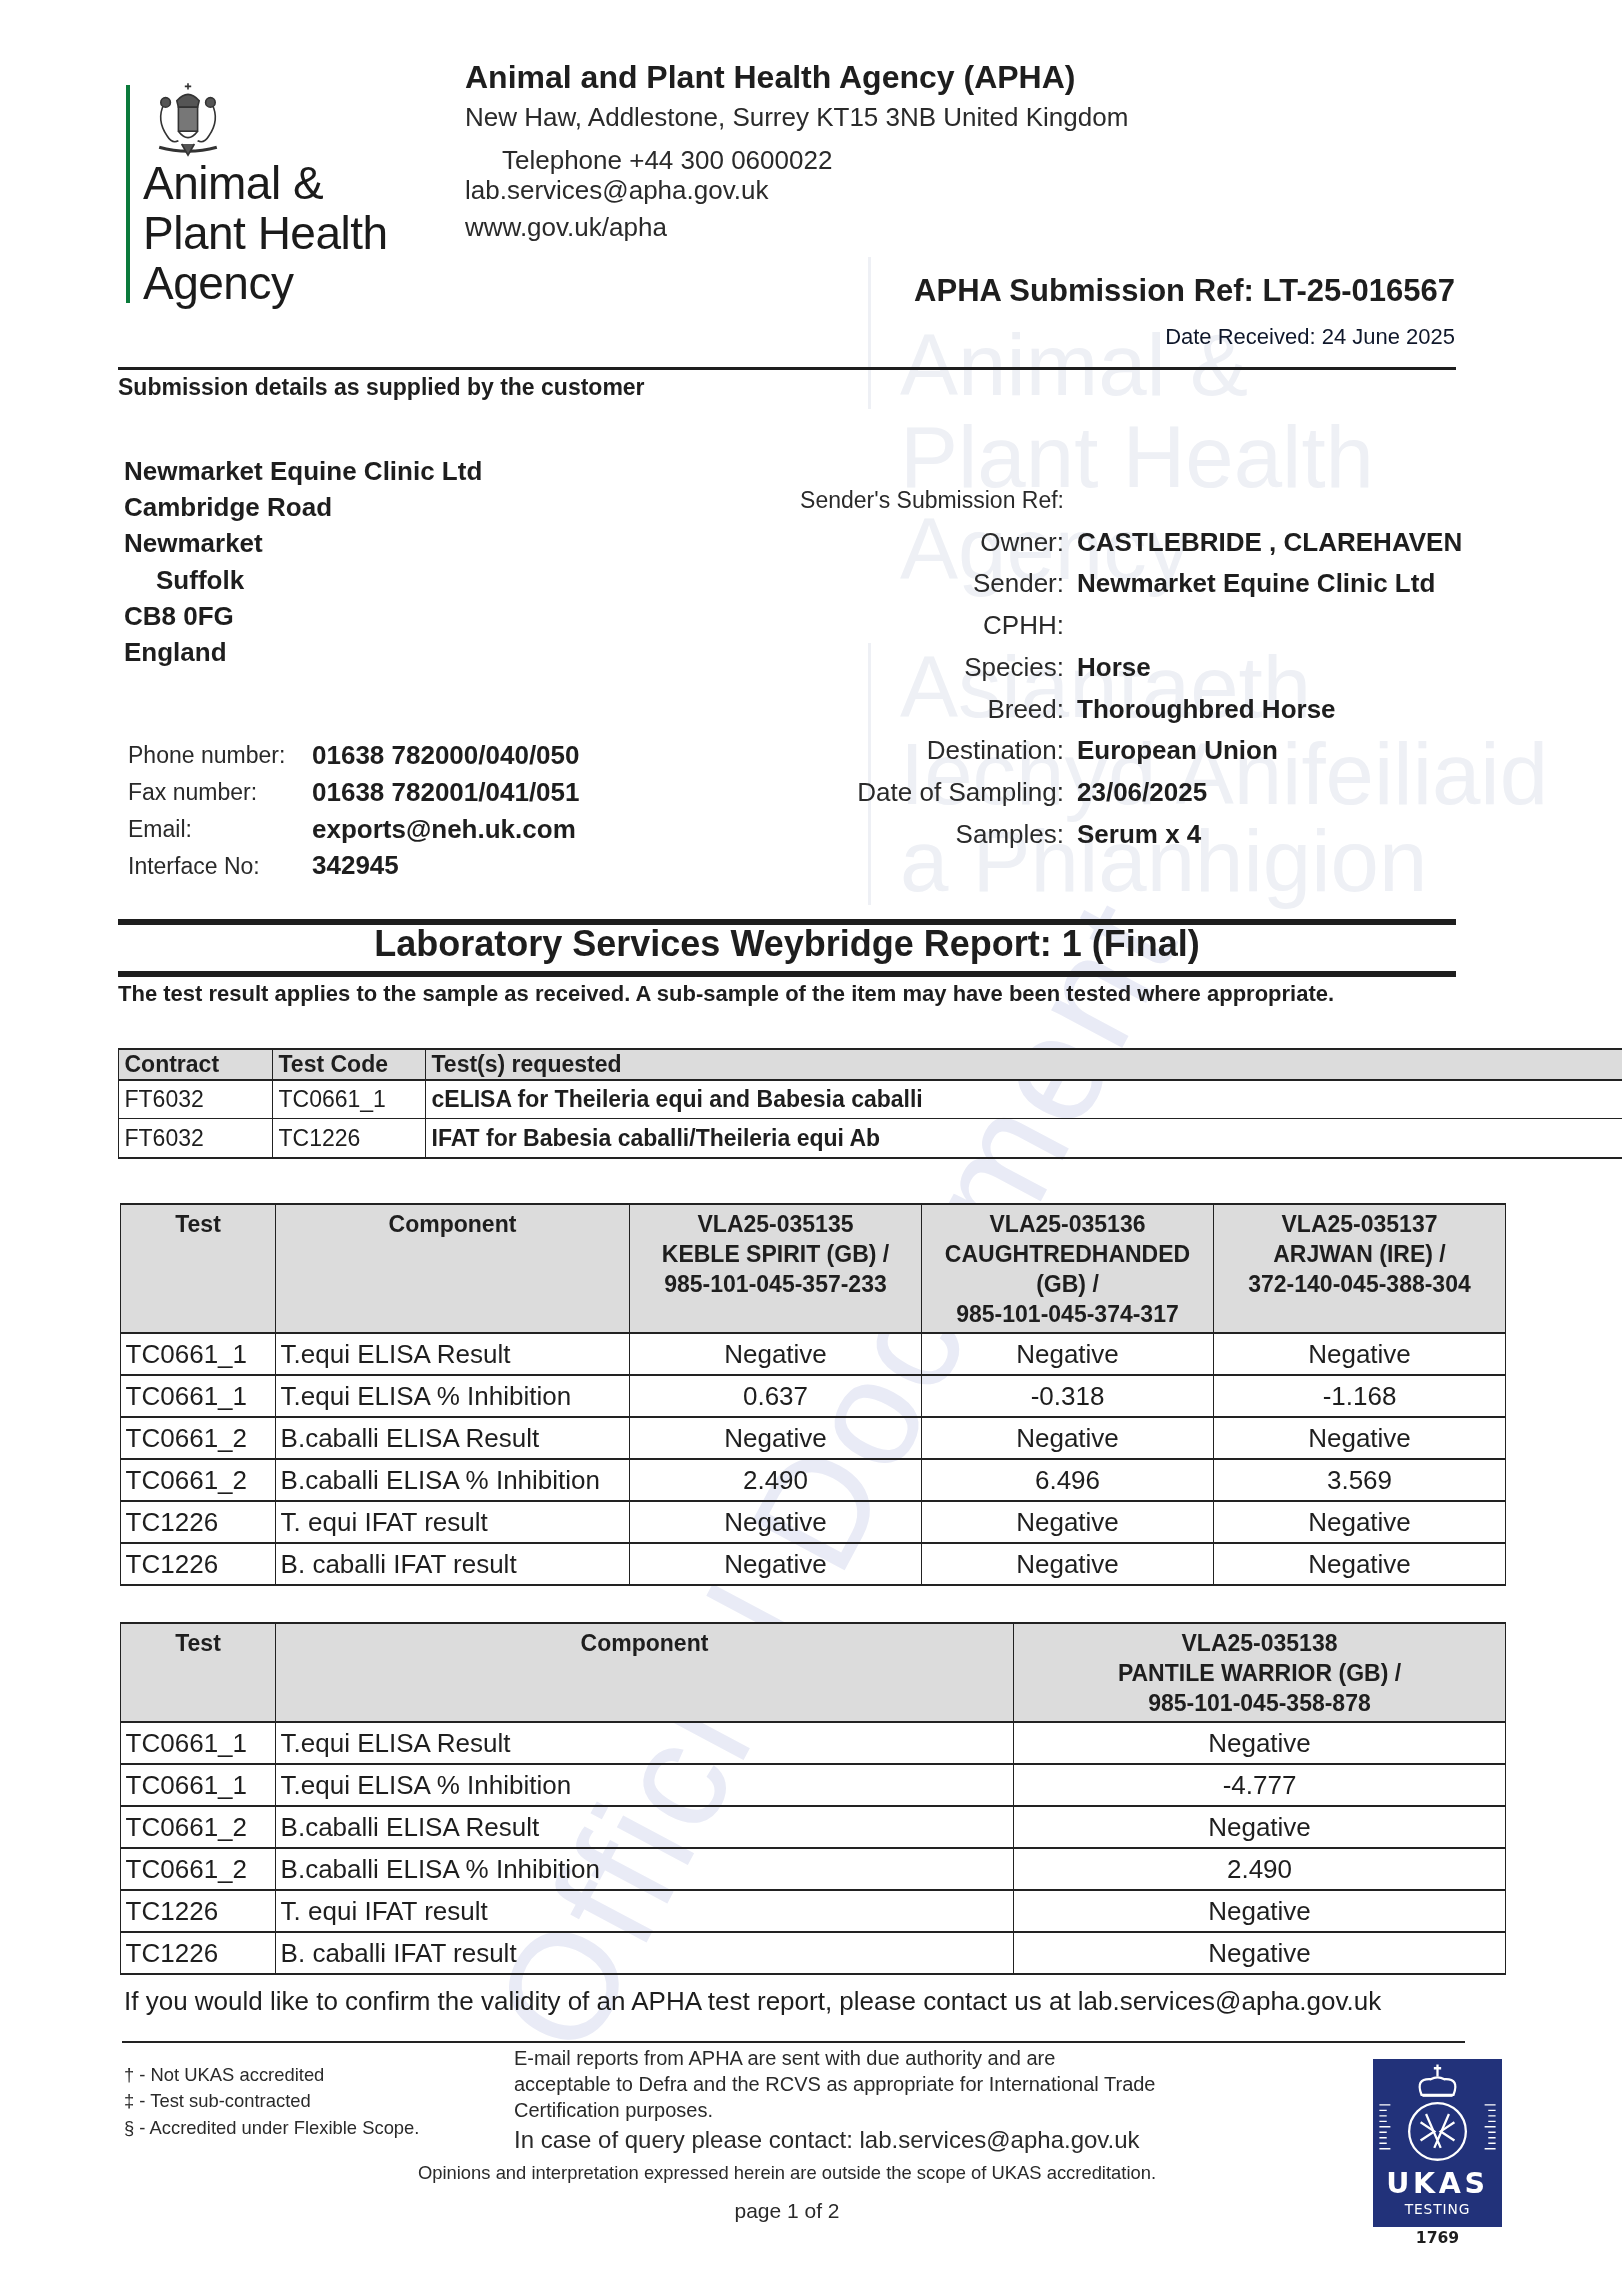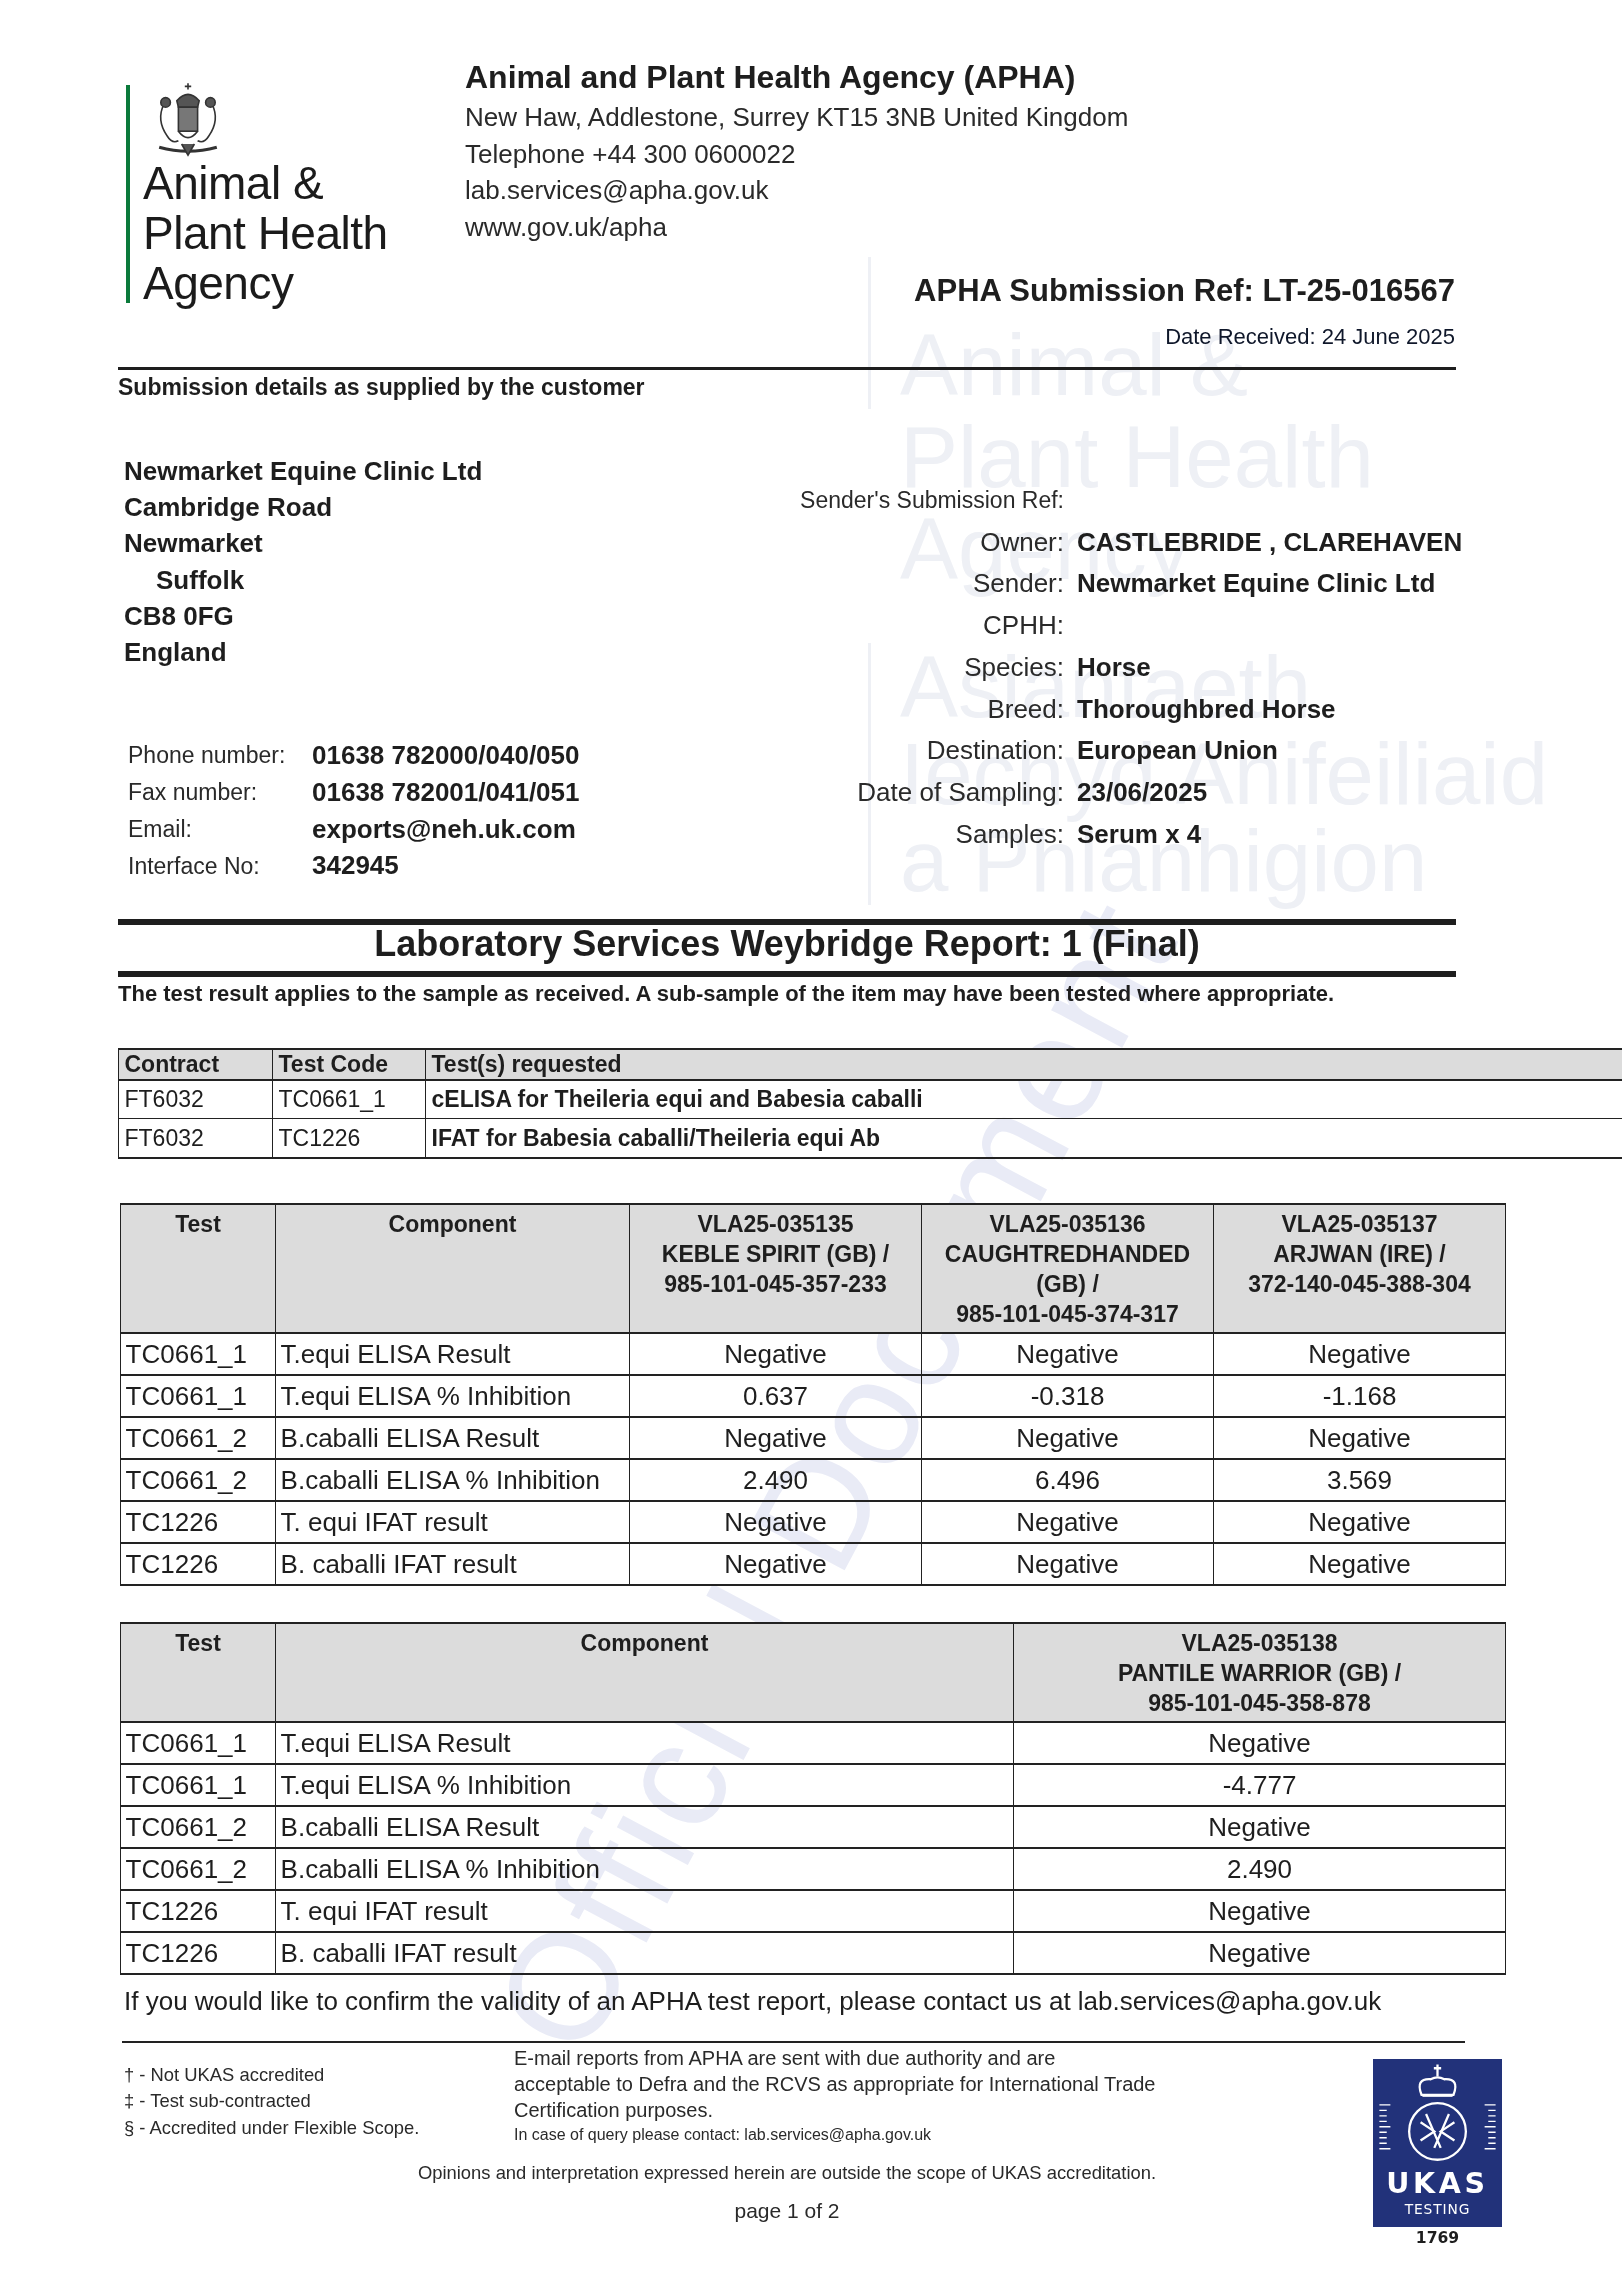--- a/index.html
+++ b/index.html
@@ -50,21 +50,21 @@
   .res-table th { font-size: 23px; vertical-align: top; text-align: center; padding: 3.7px 4.6px; line-height: 30px; border-top: 2.8px solid #222; border-bottom: 2.8px solid #222; }
   .res-table td { font-size: 26px; height: 42px; padding: 0 4.6px; border-bottom: 2.3px solid #222; }
   .res-table td.c { text-align: center; }
   .res-table tr:last-child td { border-bottom: 2.8px solid #222; }
 
   .validity { position: absolute; left: 124px; top: 1986px; font-size: 26px; color: #1e1e1e; }
 
   .foot-rule { position: absolute; left: 122px; top: 2041px; width: 1343px; height: 2.3px; background: #222; }
   .legend-line { position: absolute; left: 124px; font-size: 18.4px; color: #2a2a2a; }
   .email-note { position: absolute; left: 514px; top: 2045px; font-size: 20px; line-height: 26px; color: #2a2a2a; width: 643px; }
-  .query-line { position: absolute; left: 514px; top: 2126px; font-size: 16px; color: #2a2a2a; }
+  .query-line { position: absolute; left: 514px; top: 2126px; font-size: 24px; color: #2a2a2a; }
   .opinion { position: absolute; left: 118px; width: 1338px; top: 2162px; text-align: center; font-size: 18.4px; color: #2a2a2a; }
   .page-no { position: absolute; left: 118px; width: 1338px; top: 2199px; text-align: center; font-size: 21px; color: #2a2a2a; }
 
   .ukas { position: absolute; left: 1373px; top: 2059px; width: 129px; height: 168px; background: #22327a; color: #fff; }
   .ukas-text { position: absolute; left: 0; width: 100%; top: 108px; text-align: center; font-size: 28.5px; font-weight: 700; letter-spacing: 3.7px; font-family: "DejaVu Sans", sans-serif; }
   .ukas-sub { position: absolute; left: 0; width: 100%; top: 142px; text-align: center; font-size: 13.8px; letter-spacing: 0.9px; font-family: "DejaVu Sans", sans-serif; }
   .ukas-num { position: absolute; left: 1373px; width: 129px; top: 2229px; text-align: center; font-size: 15.6px; font-weight: 700; color: #1e1e1e; font-family: "DejaVu Sans", sans-serif; }
 </style>
 </head>
 <body>
@@ -99,21 +99,21 @@
     </g>
   </svg>
   <div class="logo-text">
     <div>Animal &amp;</div>
     <div>Plant Health</div>
     <div>Agency</div>
   </div>
 
   <div class="org-name">Animal and Plant Health Agency (APHA)</div>
   <div class="org-line" style="top:102px;">New Haw, Addlestone, Surrey KT15 3NB United Kingdom</div>
-  <div class="org-line" style="top:139px;">Telephone +44 300 0600022</div>
+  <div class="org-line" style="top:145px;margin-left:37px;">Telephone +44 300 0600022</div>
   <div class="org-line" style="top:175px;">lab.services@apha.gov.uk</div>
   <div class="org-line" style="top:212px;">www.gov.uk/apha</div>
 
   <div class="ref">APHA Submission Ref: LT-25-016567</div>
   <div class="date-rec">Date Received: 24 June 2025</div>
 
   <div class="rule" style="left:118px; top:367px; width:1338px; height:2.8px;"></div>
   <div class="sub-caption">Submission details as supplied by the customer</div>
 
   <div>

